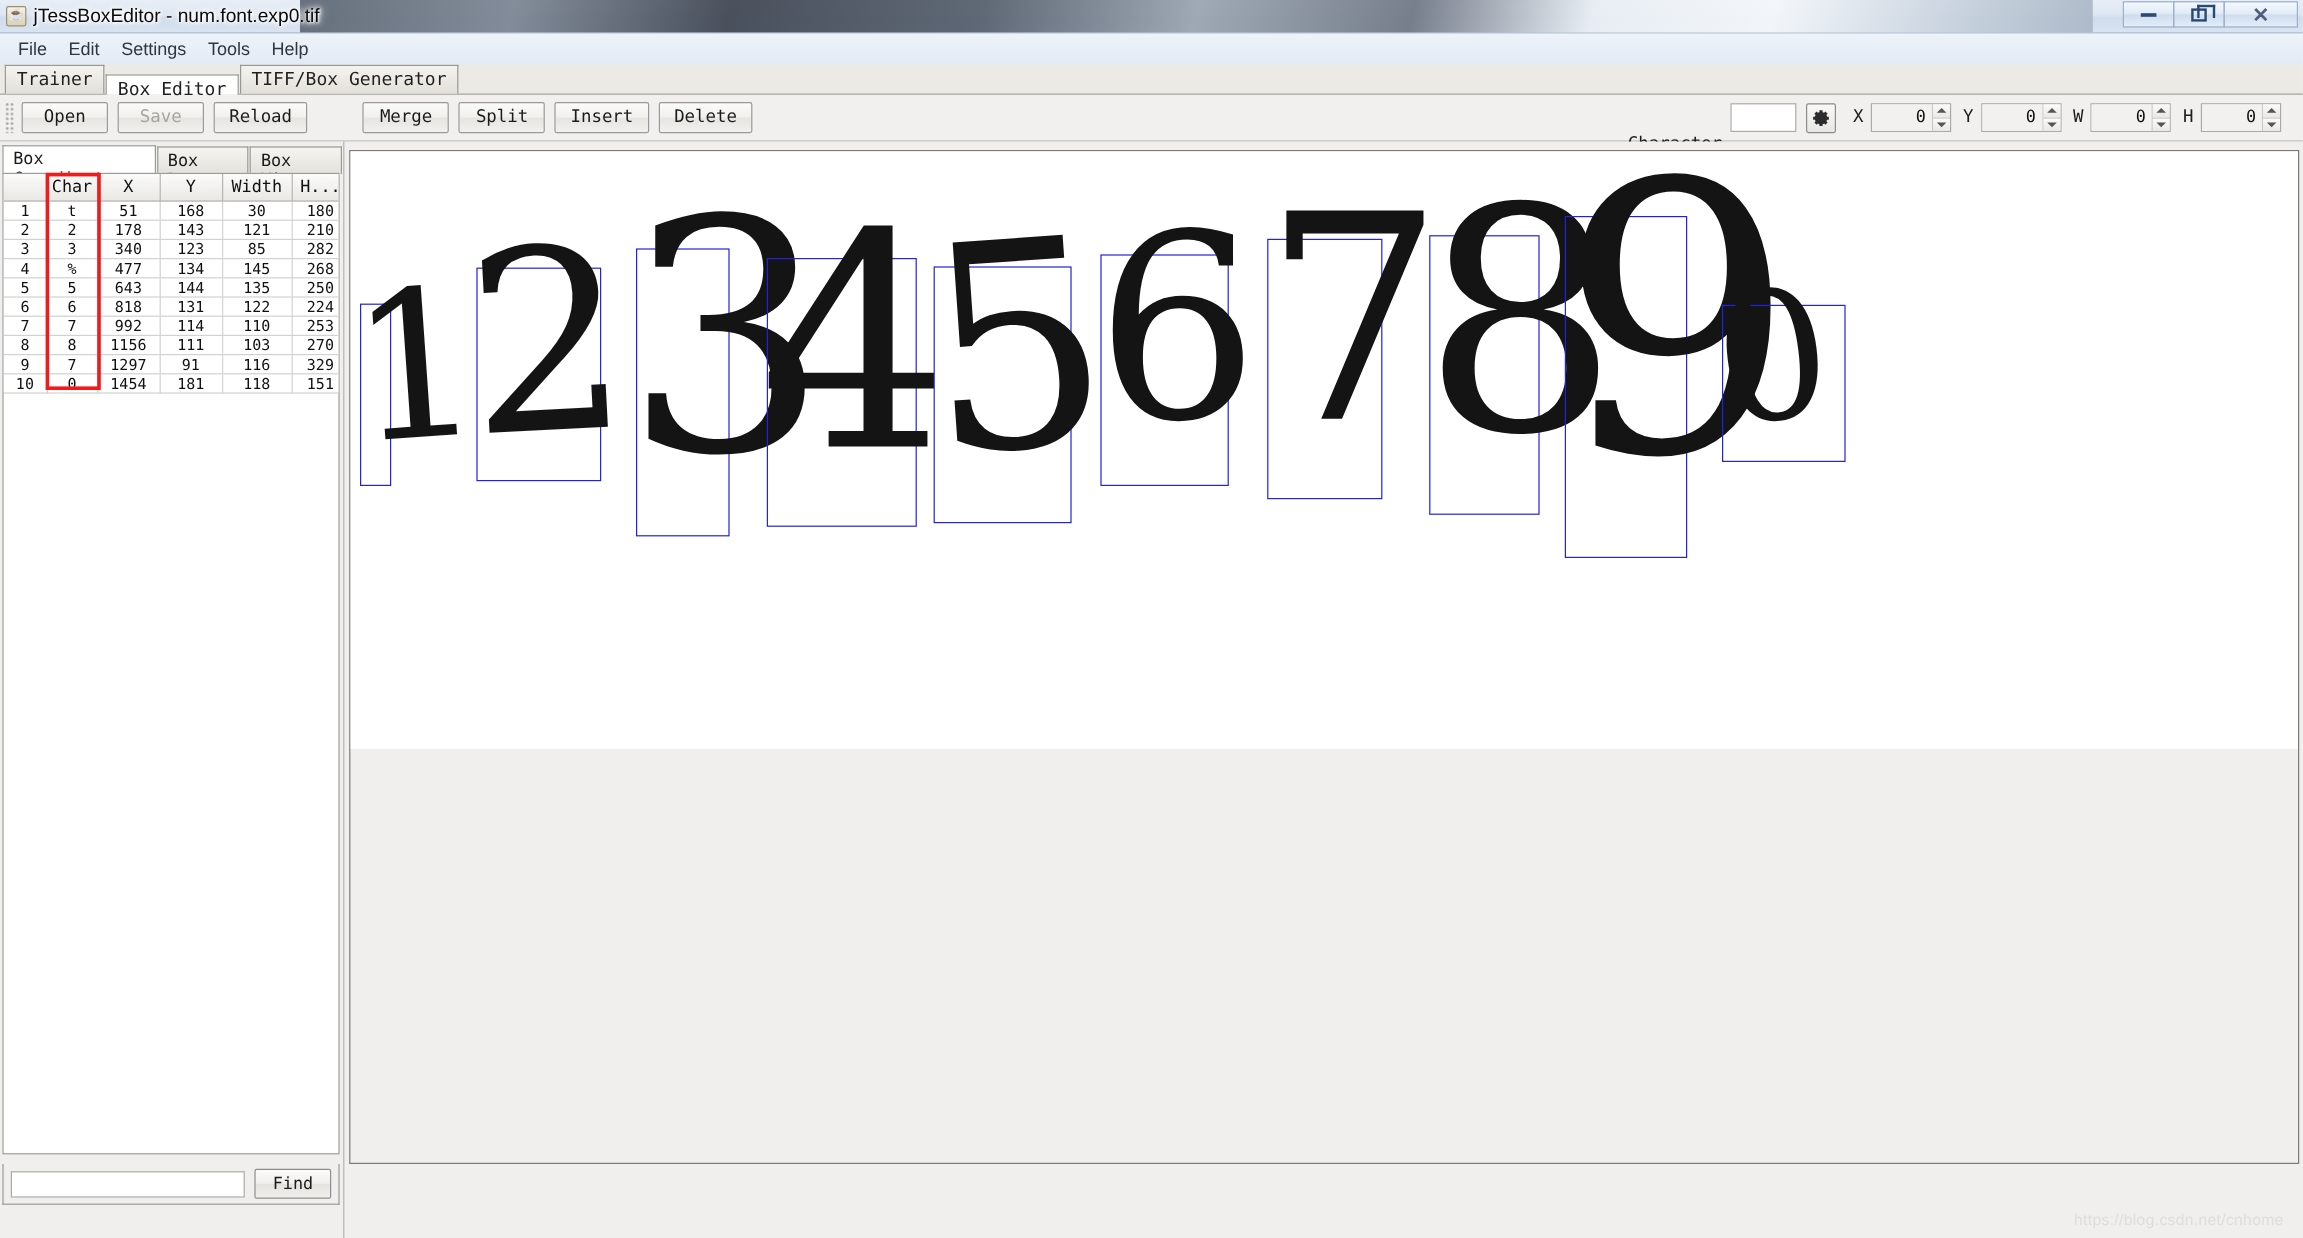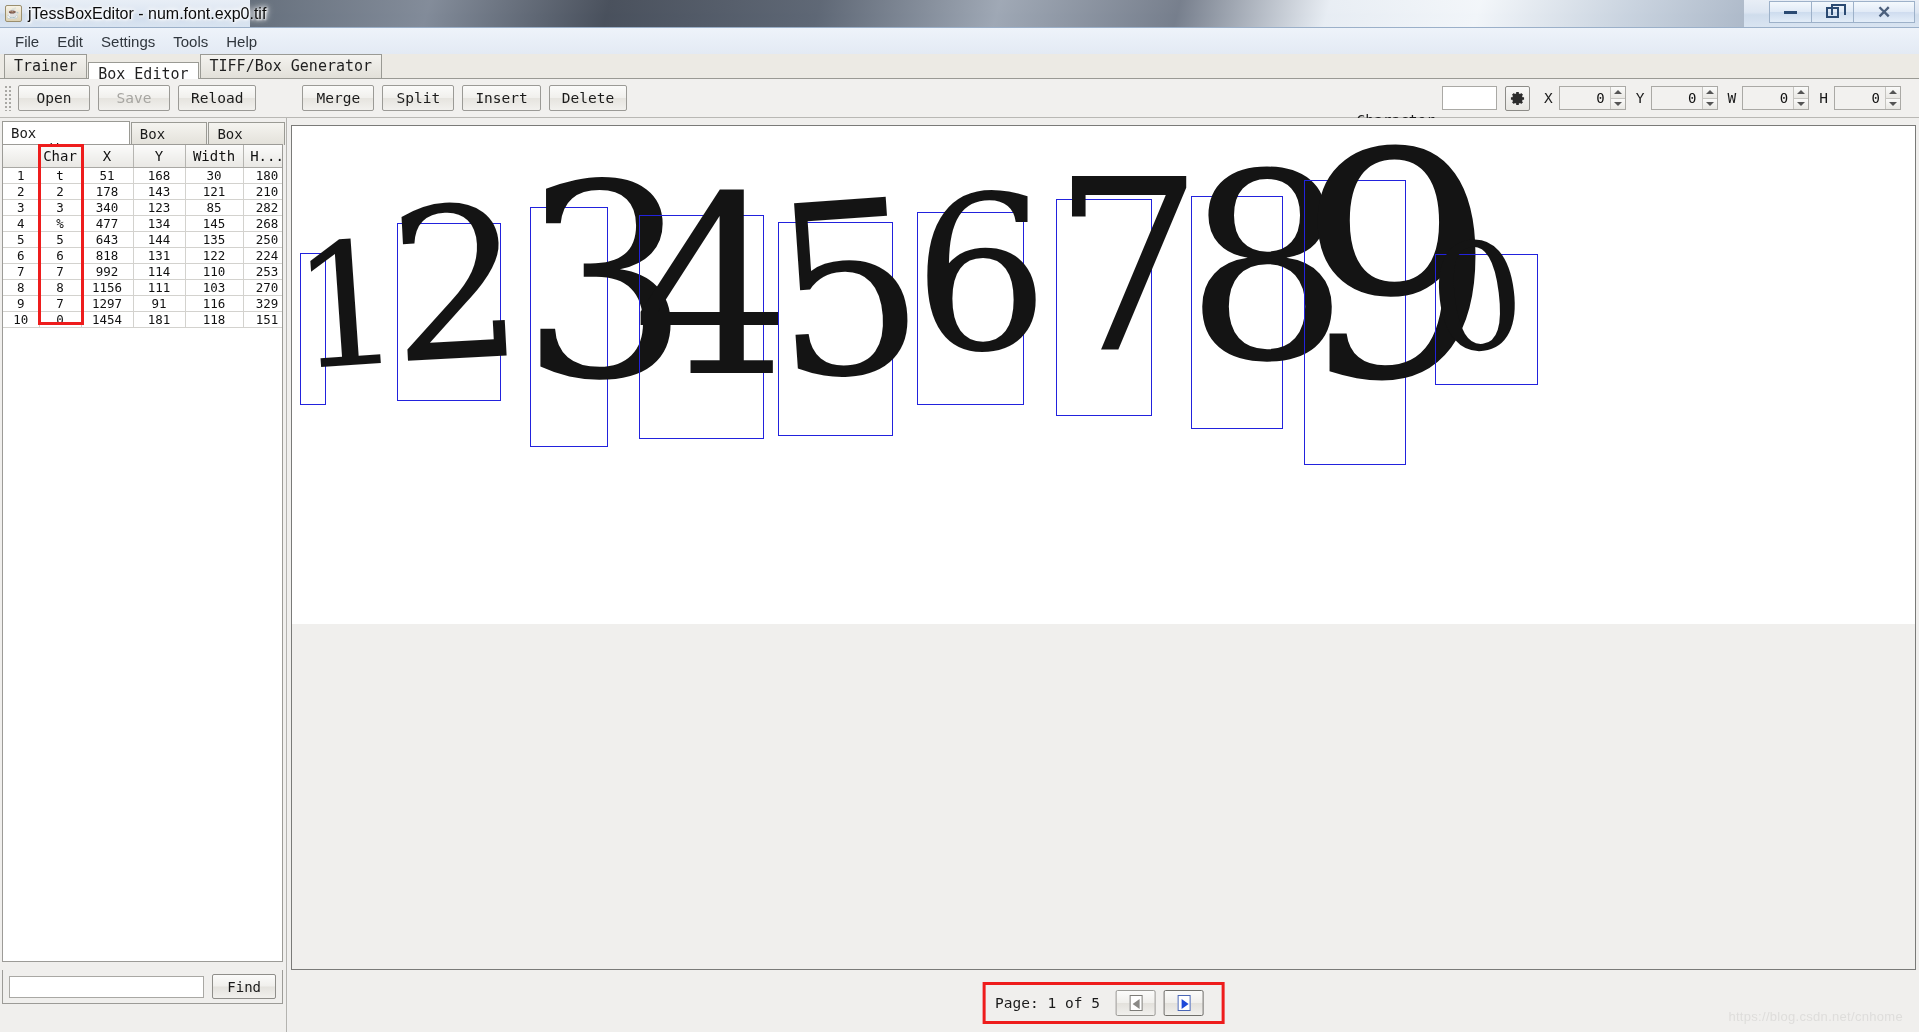--- a/index.html
+++ b/index.html
@@ -550,24 +550,15 @@
         <div class="digit" style="left: 760px; top: 23px; font-size: 238px; font-weight: 300; transform: rotate(0deg); transform-origin: 50% 60%;">7</div>
         <div class="boxrect" style="left: 899px; top: 70px; width: 92px; height: 233px; border-color: rgb(34, 34, 221);"></div>
         <div class="digit" style="left: 893px; top: 14px; font-size: 258px; font-weight: 300; transform: rotate(0deg); transform-origin: 50% 60%;">8</div>
         <div class="boxrect" style="left: 1012px; top: 54px; width: 102px; height: 285px; border-color: rgb(34, 34, 221);"></div>
         <div class="digit" style="left: 1006px; top: -14px; font-size: 312px; font-weight: 300; transform: rotate(0deg); transform-origin: 50% 60%;">9</div>
         <div class="boxrect" style="left: 1143px; top: 128px; width: 103px; height: 131px; border-color: rgb(34, 34, 221);"></div>
         <div class="digit" style="left: 1140px; top: 98px; font-size: 148px; font-weight: 300; transform: rotate(-7deg); transform-origin: 50% 60%;">0</div>
       </div>
   </div>
 
-  <div class="pagenav">
-    <div class="page-label">Page: 1 of 5</div>
-    <div class="nav-btn">
-      <span class="pg-icon prev"></span>
-    </div>
-    <div class="nav-btn active">
-      <span class="pg-icon next"></span>
-    </div>
-  </div>
 
   <div class="watermark">https://blog.csdn.net/cnhome</div>
 </div>
 
 </body></html>

